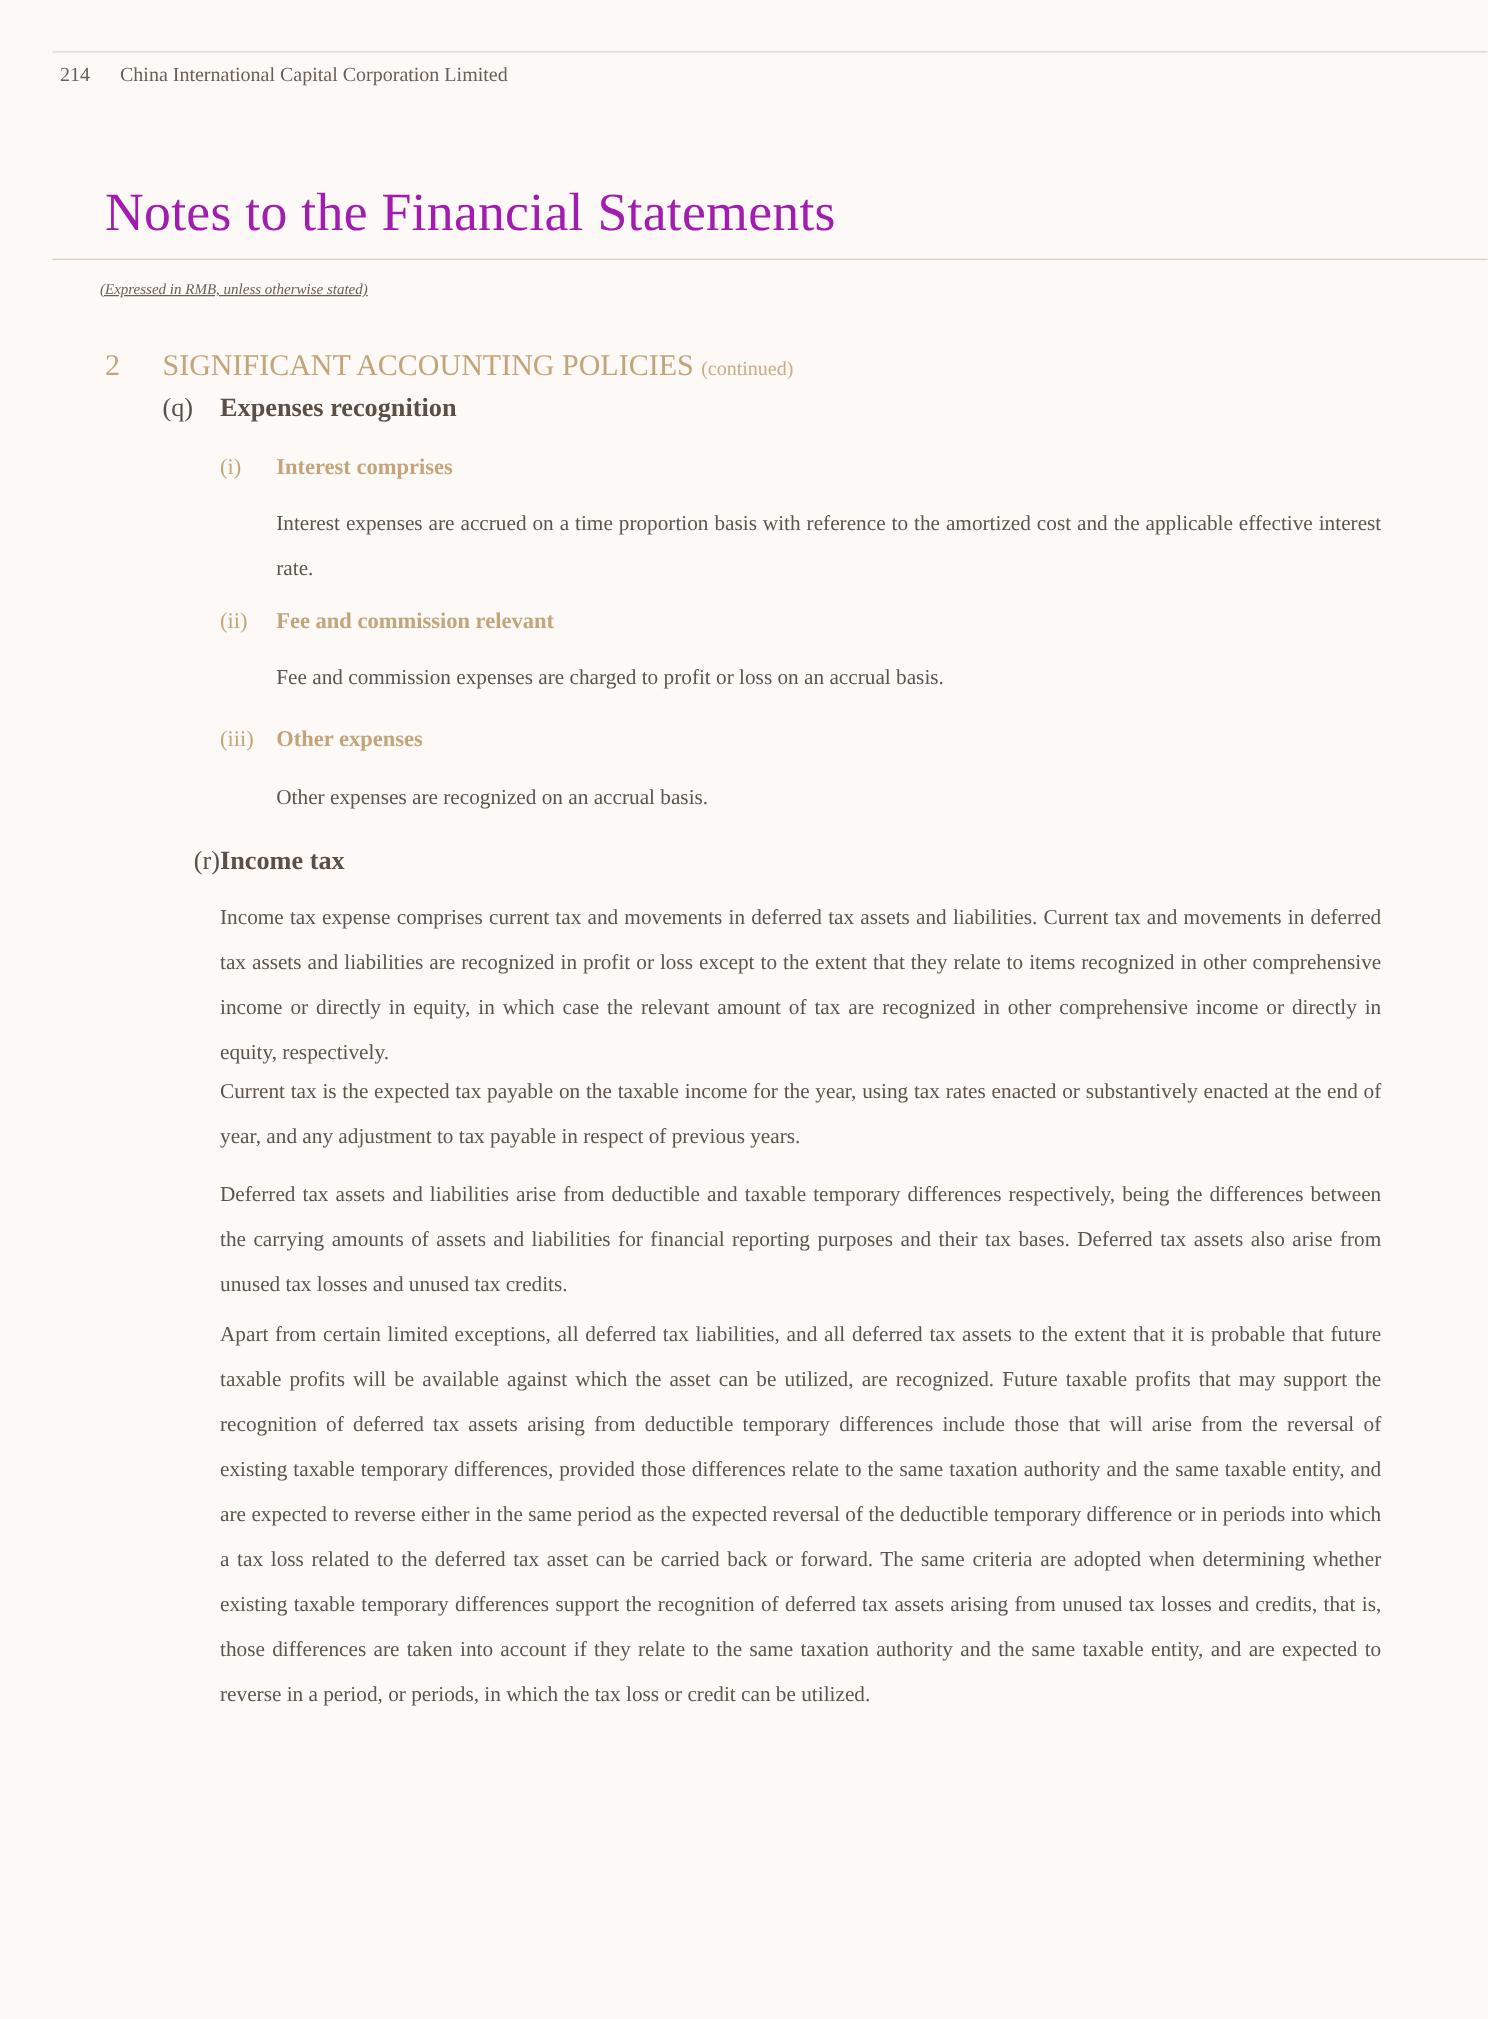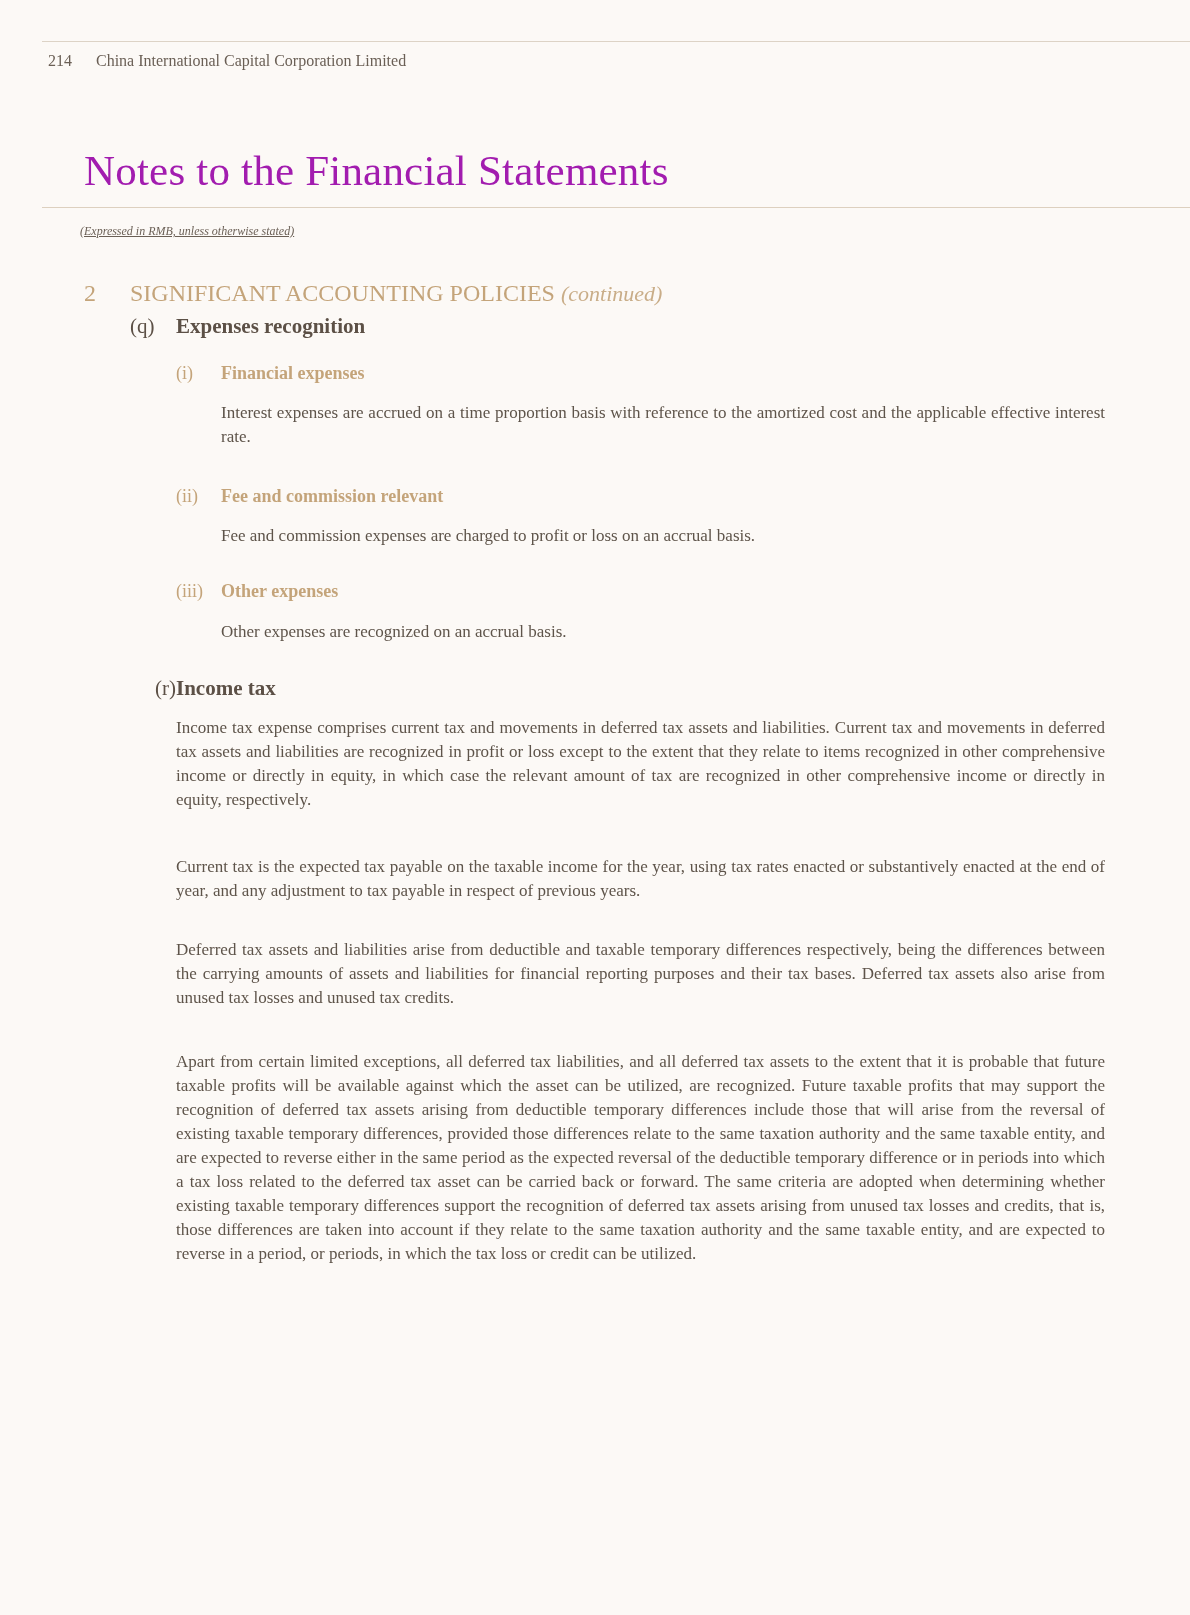--- a/index.html
+++ b/index.html
@@ -67,22 +67,21 @@
       top: 280px;
       font-size: 24px;
       color: #c4a47a;
       white-space: nowrap;
     }
     .section .num {
       display: inline-block;
       width: 46px;
     }
     .section .cont {
-      font-style: italic;
-      font-size: 22px;
+      font-size: 16px;
       color: #c9ad88;
     }
     .subsec {
       position: absolute;
       left: 130px;
       font-size: 21px;
       font-weight: bold;
       color: #5c5046;
       white-space: nowrap;
     }
@@ -101,21 +100,21 @@
     }
     .item-head .roman {
       display: inline-block;
       width: 45px;
       font-weight: normal;
     }
     .para {
       position: absolute;
       margin: 0;
       font-size: 17px;
-      line-height: 24px;
+      line-height: 36px;
       color: #5e544a;
       text-align: justify;
     }
     .para.lvl3 {
       left: 221px;
       width: 884px;
     }
     .para.lvl2 {
       left: 176px;
       width: 929px;
@@ -138,21 +137,21 @@
 <div class="section">
   <span class="num">2</span><span>SIGNIFICANT ACCOUNTING POLICIES</span>
   <span class="cont">(continued)</span>
 </div>
 
 <div class="subsec" style="top:314px;">
   <span class="letter">(q)</span><span>Expenses recognition</span>
 </div>
 
 <div class="item-head" style="top:363px;">
-  <span class="roman">(i)</span><span>Financial expenses</span>
+  <span class="roman">(i)</span><span>Interest comprises</span>
 </div>
 <p class="para lvl3" style="top:401px;">Interest expenses are accrued on a time proportion basis with reference to the amortized cost and the applicable effective interest rate.</p>
 
 <div class="item-head" style="top:486px;">
   <span class="roman">(ii)</span><span>Fee and commission relevant</span>
 </div>
 <p class="para lvl3" style="top:524px;">Fee and commission expenses are charged to profit or loss on an accrual basis.</p>
 
 <div class="item-head" style="top:581px;">
   <span class="roman">(iii)</span><span>Other expenses</span>

